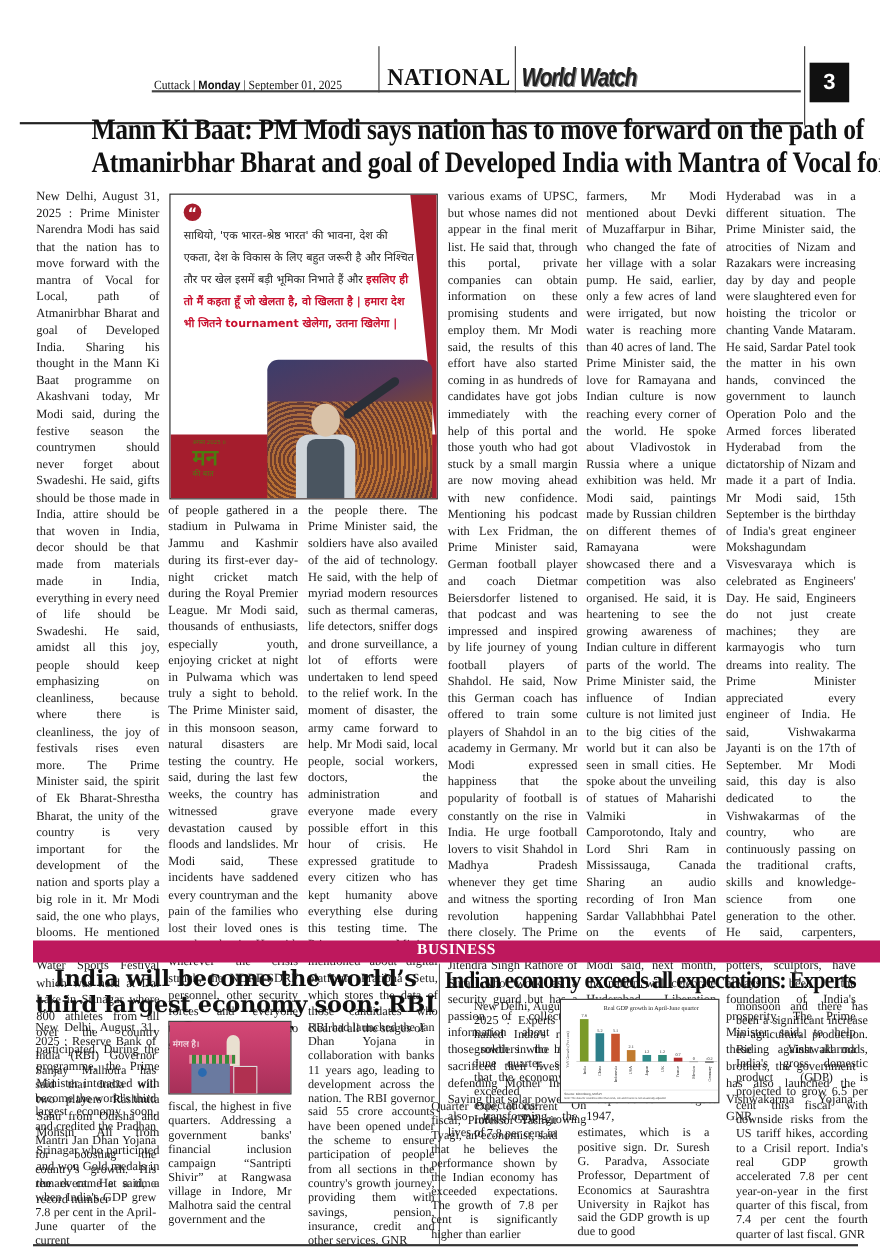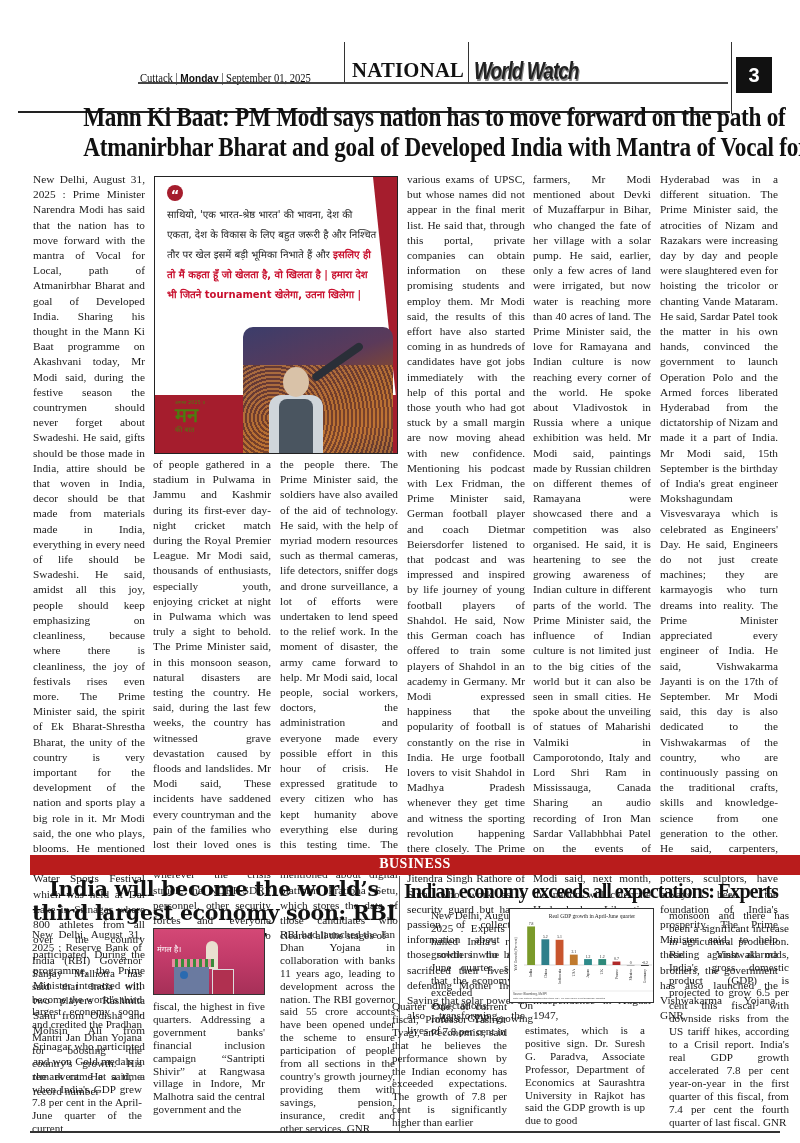--- a/index.html
+++ b/index.html
@@ -45,21 +45,21 @@
   .qc-photo .person-head { position: absolute; left: 40px; top: 40px; width: 26px; height: 30px; border-radius: 50%; background: #d9c2a8; }
   .qc-photo .person-body { position: absolute; left: 26px; top: 68px; width: 54px; height: 60px; background: #cfd5da; border-radius: 12px 12px 0 0; }
   .qc-photo .person-vest { position: absolute; left: 36px; top: 72px; width: 34px; height: 56px; background: #4a5560; border-radius: 8px 8px 0 0; }
   .qc-photo .person-arm { position: absolute; left: 70px; top: 48px; width: 60px; height: 8px; background: #2a2f38; transform: rotate(-35deg); transform-origin: left; border-radius: 4px; }
   .qc-logo { position: absolute; left: 20px; top: 222px; width: 56px; color: #4d7c0f; text-align: left; font-family: "DejaVu Sans", sans-serif; }
   .qc-logo .small { font-size: 5px; display: block; }
   .qc-logo .big { font-size: 20px; font-weight: bold; display: block; line-height: 20px; }
   .qc-logo .sub { font-size: 7px; display: block; }
 
   
-  .biz-bar { position: absolute; left: 30px; top: 855px; width: 770px; height: 20px; background: #b91c1c; }
+  .biz-bar { position: absolute; left: 30px; top: 855px; width: 770px; height: 20px; background: #be185d; }
   .biz-bar span { position: absolute; left: 0; width: 770px; top: 1px; text-align: center; color: #fff; font-weight: bold; font-size: 14px; letter-spacing: 0.5px; font-family: "Liberation Serif", serif; }
   .biz-vline { position: absolute; left: 399px; top: 876px; width: 1px; height: 255px; background: #555; }
 
   .b1-headline { position: absolute; left: 30px; top: 877px; width: 368px; text-align: center; font-size: 20.5px; line-height: 24px; font-weight: bold; font-family: "DejaVu Serif", serif; letter-spacing: -0.3px; }
   .b2-headline { position: absolute; left: 404px; top: 878px; width: 396px; font-size: 22px; line-height: 26px; font-weight: bold; font-family: "Liberation Serif", serif; letter-spacing: -1.2px; transform: scaleX(0.92); transform-origin: left; white-space: nowrap; }
 
   .bc { position: absolute; font-size: 11.1px; line-height: 12.9px; text-align: justify; color: #1a1a1a; }
   .bc1 { left: 32px; top: 928px; width: 110px; }
   .bc2-top-img { position: absolute; left: 153px; top: 928px; width: 112px; height: 67px; border: 1px solid #333; background: linear-gradient(180deg, #d44876 0%, #c03a68 50%, #a63058 100%); overflow: hidden; }
   .bc2-top-img .podium { position: absolute; left: 20px; top: 35px; width: 35px; height: 30px; background: #6a7aa0; }

